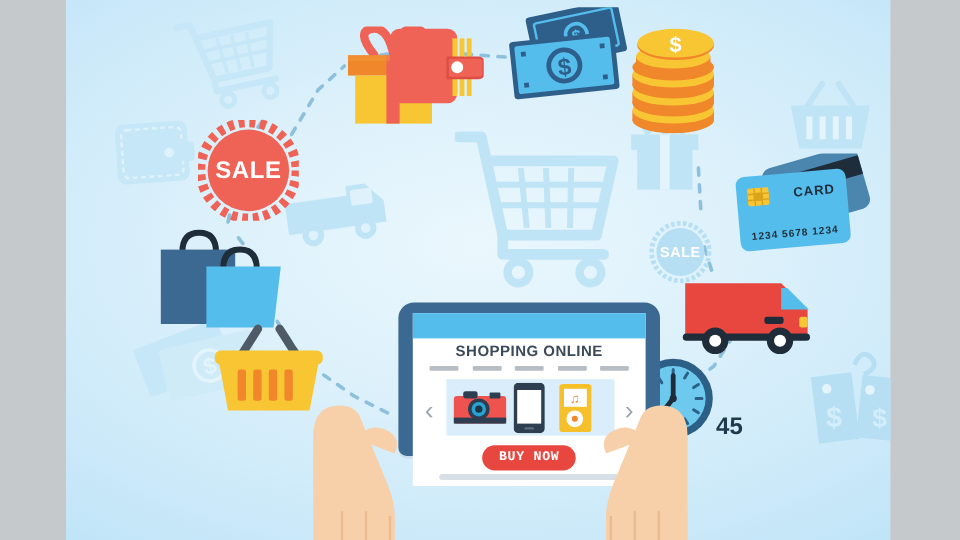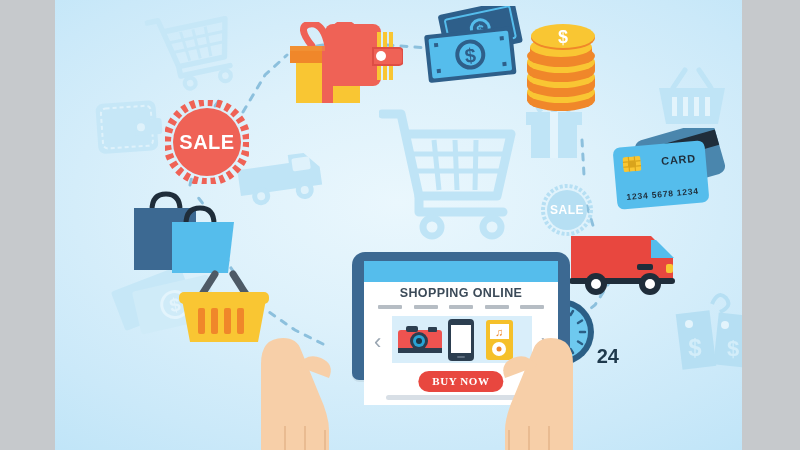--- a/index.html
+++ b/index.html
@@ -26,38 +26,37 @@
     text-align:right;
   }
   .sale-main .sale-txt{font-size:20px;}
   .sale-ghost .sale-txt{font-size:12px;color:#ffffff;}
 
   
   #tablet{
     position:absolute;left:277px;top:252px;width:218px;height:128px;
     background:#3c6992;border-radius:13px 13px 7px 7px;
     box-shadow:0 2px 0 rgba(0,0,0,.06);
-    margin-left:20px;
   }
   #tablet-inner{position:absolute;left:12px;top:9px;width:194px;height:144px;background:#ffffff;}
   #tablet-topbar{position:absolute;left:0;top:0;width:194px;height:21px;background:#55bdec;}
   #tablet-home{position:absolute;left:50%;bottom:5px;transform:translateX(-50%);width:150px;height:5px;background:#d8dfe6;border-radius:3px;}
   #site-title{
     position:absolute;left:0;top:25px;width:194px;text-align:center;
     font-size:12.5px;font-weight:bold;color:#3b4a58;letter-spacing:.4px;
     font-family:"Liberation Sans",sans-serif;
   }
   #site-lines{position:absolute;left:14px;top:44px;width:166px;display:flex;justify-content:space-between;}
   #site-lines span{display:block;width:24px;height:4px;background:#b6bdc4;border-radius:1px;}
   #carousel{position:absolute;left:28px;top:55px;width:140px;height:47px;background:#d9eefa;}
   #buy-now{
     position:absolute;left:50%;top:110px;transform:translateX(-50%);
     padding:4px 14px 5px;background:#e8473f;border-radius:11px;
     color:#ffffff;font-size:11px;font-weight:bold;letter-spacing:.6px;
-    font-family:Liberation Serif, serif;white-space:nowrap;
+    font-family:Liberation Mono, monospace;white-space:nowrap;
   }
   .arrow{
     position:absolute;top:70px;color:#9aa6b2;font-size:22px;line-height:1;
     font-family:"Liberation Sans",sans-serif;
   }
   
   .card-label{
     position:absolute;right:10px;top:11px;color:#1f2d3a;
     font-size:11px;font-weight:bold;letter-spacing:.7px;
     font-family:"Liberation Sans",sans-serif;
@@ -315,21 +314,21 @@
         <circle cx="35" cy="36" r="27" fill="#6ec9ef"></circle>
         <g stroke="#2b5f86" stroke-width="2.5" stroke-linecap="round">
           <path d="M35 12 v5 M35 55 v5 M11 36 h5 M54 36 h5"></path>
           <path d="M47 15 l-2.5 4 M23 53 l-2.5 4 M56 48 l-4 -2.5 M18 27 l-4 -2.5"></path>
           <path d="M23 19 l2.5 4 M47 57 l-2.5 -4 M14 48 l4 -2.5 M52 27 l4 -2.5"></path>
         </g>
         <path d="M35 36 L35 17" stroke="#1f2d3a" stroke-width="4" stroke-linecap="round"></path>
         <path d="M35 36 L24 50" stroke="#1f2d3a" stroke-width="4" stroke-linecap="round"></path>
         <circle cx="35" cy="36" r="3" fill="#1f2d3a"></circle>
       </svg>
-      <span id="clock24">24</span>
+      <span id="clock24">45</span>
     </div>
 
     <svg class="abs" style="left:196px;top:300px;z-index:6;" width="120" height="150" viewBox="0 0 120 150">
       <path d="M10 150 L10 64 q0 -26 22 -26 q14 0 18 12 l18 44 q10 22 10 36 v20 z" fill="#f7cfa8"></path>
       <path d="M46 66 q10 -14 24 -8 q14 6 8 20" fill="#f7cfa8"></path>
       <g stroke="#e9bb91" stroke-width="2" fill="none">
         <path d="M34 150 v-24 M54 150 v-24 M74 150 v-20"></path>
       </g>
     </svg>
 

